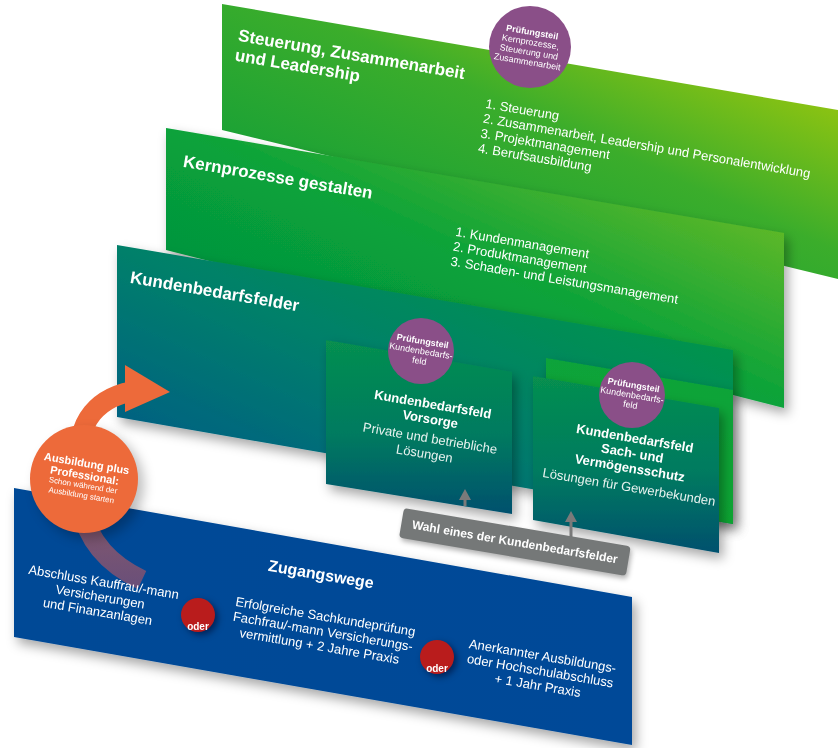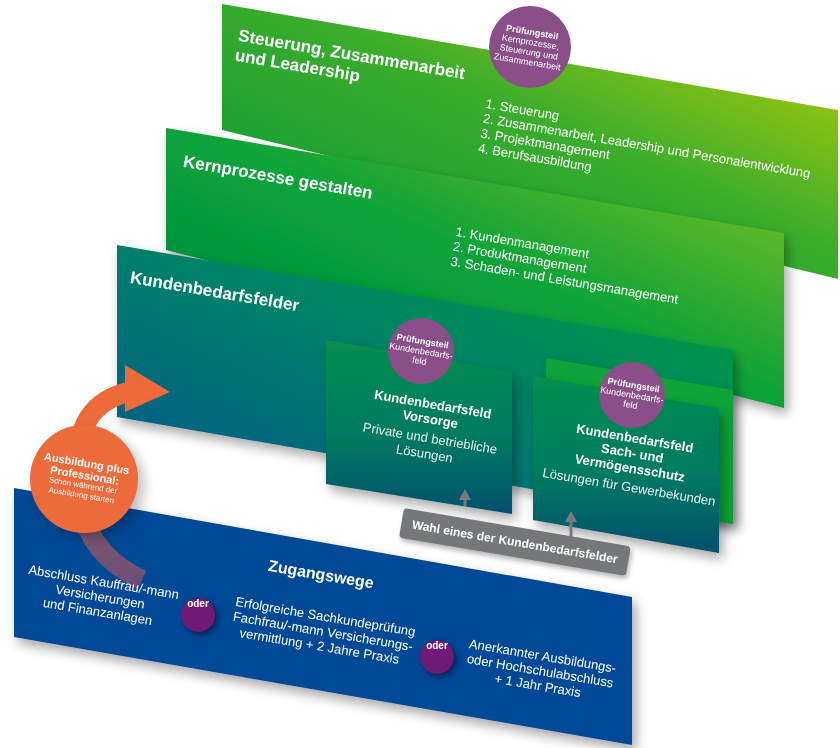--- a/index.html
+++ b/index.html
@@ -8,21 +8,21 @@
   .t { position:absolute; color:#ffffff; transform-origin:0 0; transform:rotate(9.6deg); white-space:nowrap; }
   .title { font-weight:bold; font-size:17px; line-height:20px; }
   .list { font-size:13px; line-height:15px; font-weight:normal; }
   .list div { white-space:nowrap; }
   .center { text-align:center; }
   .badge { position:absolute; border-radius:50%; background:#8a4f88; color:#fff; text-align:center; display:flex; flex-direction:column; align-items:center; justify-content:center; font-size:9px; line-height:10px; }
   .badge .bh { font-weight:bold; font-size:9px; }
   .badge .inner { transform:rotate(9.6deg); }
   .card-title { font-weight:bold; font-size:13px; line-height:15px; }
   .card-sub { font-size:13px; line-height:16px; color:#e6f2ee; }
-  .oder { position:absolute; width:34px; height:34px; border-radius:50%; background:#701a75; color:#fff; font-weight:bold; font-size:10px; display:flex; align-items:flex-start; justify-content:center; box-shadow:3px 3px 6px rgba(0,0,30,0.5); }
+  .oder { position:absolute; width:34px; height:34px; border-radius:50%; background:#b91c1c; color:#fff; font-weight:bold; font-size:10px; display:flex; align-items:flex-end; justify-content:center; box-shadow:3px 3px 6px rgba(0,0,30,0.5); }
   .orange-circle { position:absolute; left:30px; top:425px; width:108px; height:108px; border-radius:50%; background:#ed6a3a; color:#fff; display:flex; align-items:center; justify-content:center; box-shadow:6px 6px 12px rgba(0,0,0,0.25); }
   .orange-inner { transform:rotate(9.6deg); text-align:center; }
   .orange-inner .oh { font-weight:bold; font-size:11px; line-height:12px; }
   .orange-inner .os { font-size:8px; line-height:10px; }
   .selector { position:absolute; left:404px; top:508px; width:230px; height:30px; transform-origin:0 0; transform:rotate(9.6deg); background:#757878; border-radius:4px; color:#fff; font-weight:bold; font-size:12px; display:flex; align-items:center; justify-content:center; box-shadow:2px 3px 5px rgba(0,0,0,0.3); }
 </style>
 </head>
 <body>
 
 <svg id="canvas" viewBox="0 0 840 748" xmlns="http://www.w3.org/2000/svg">

